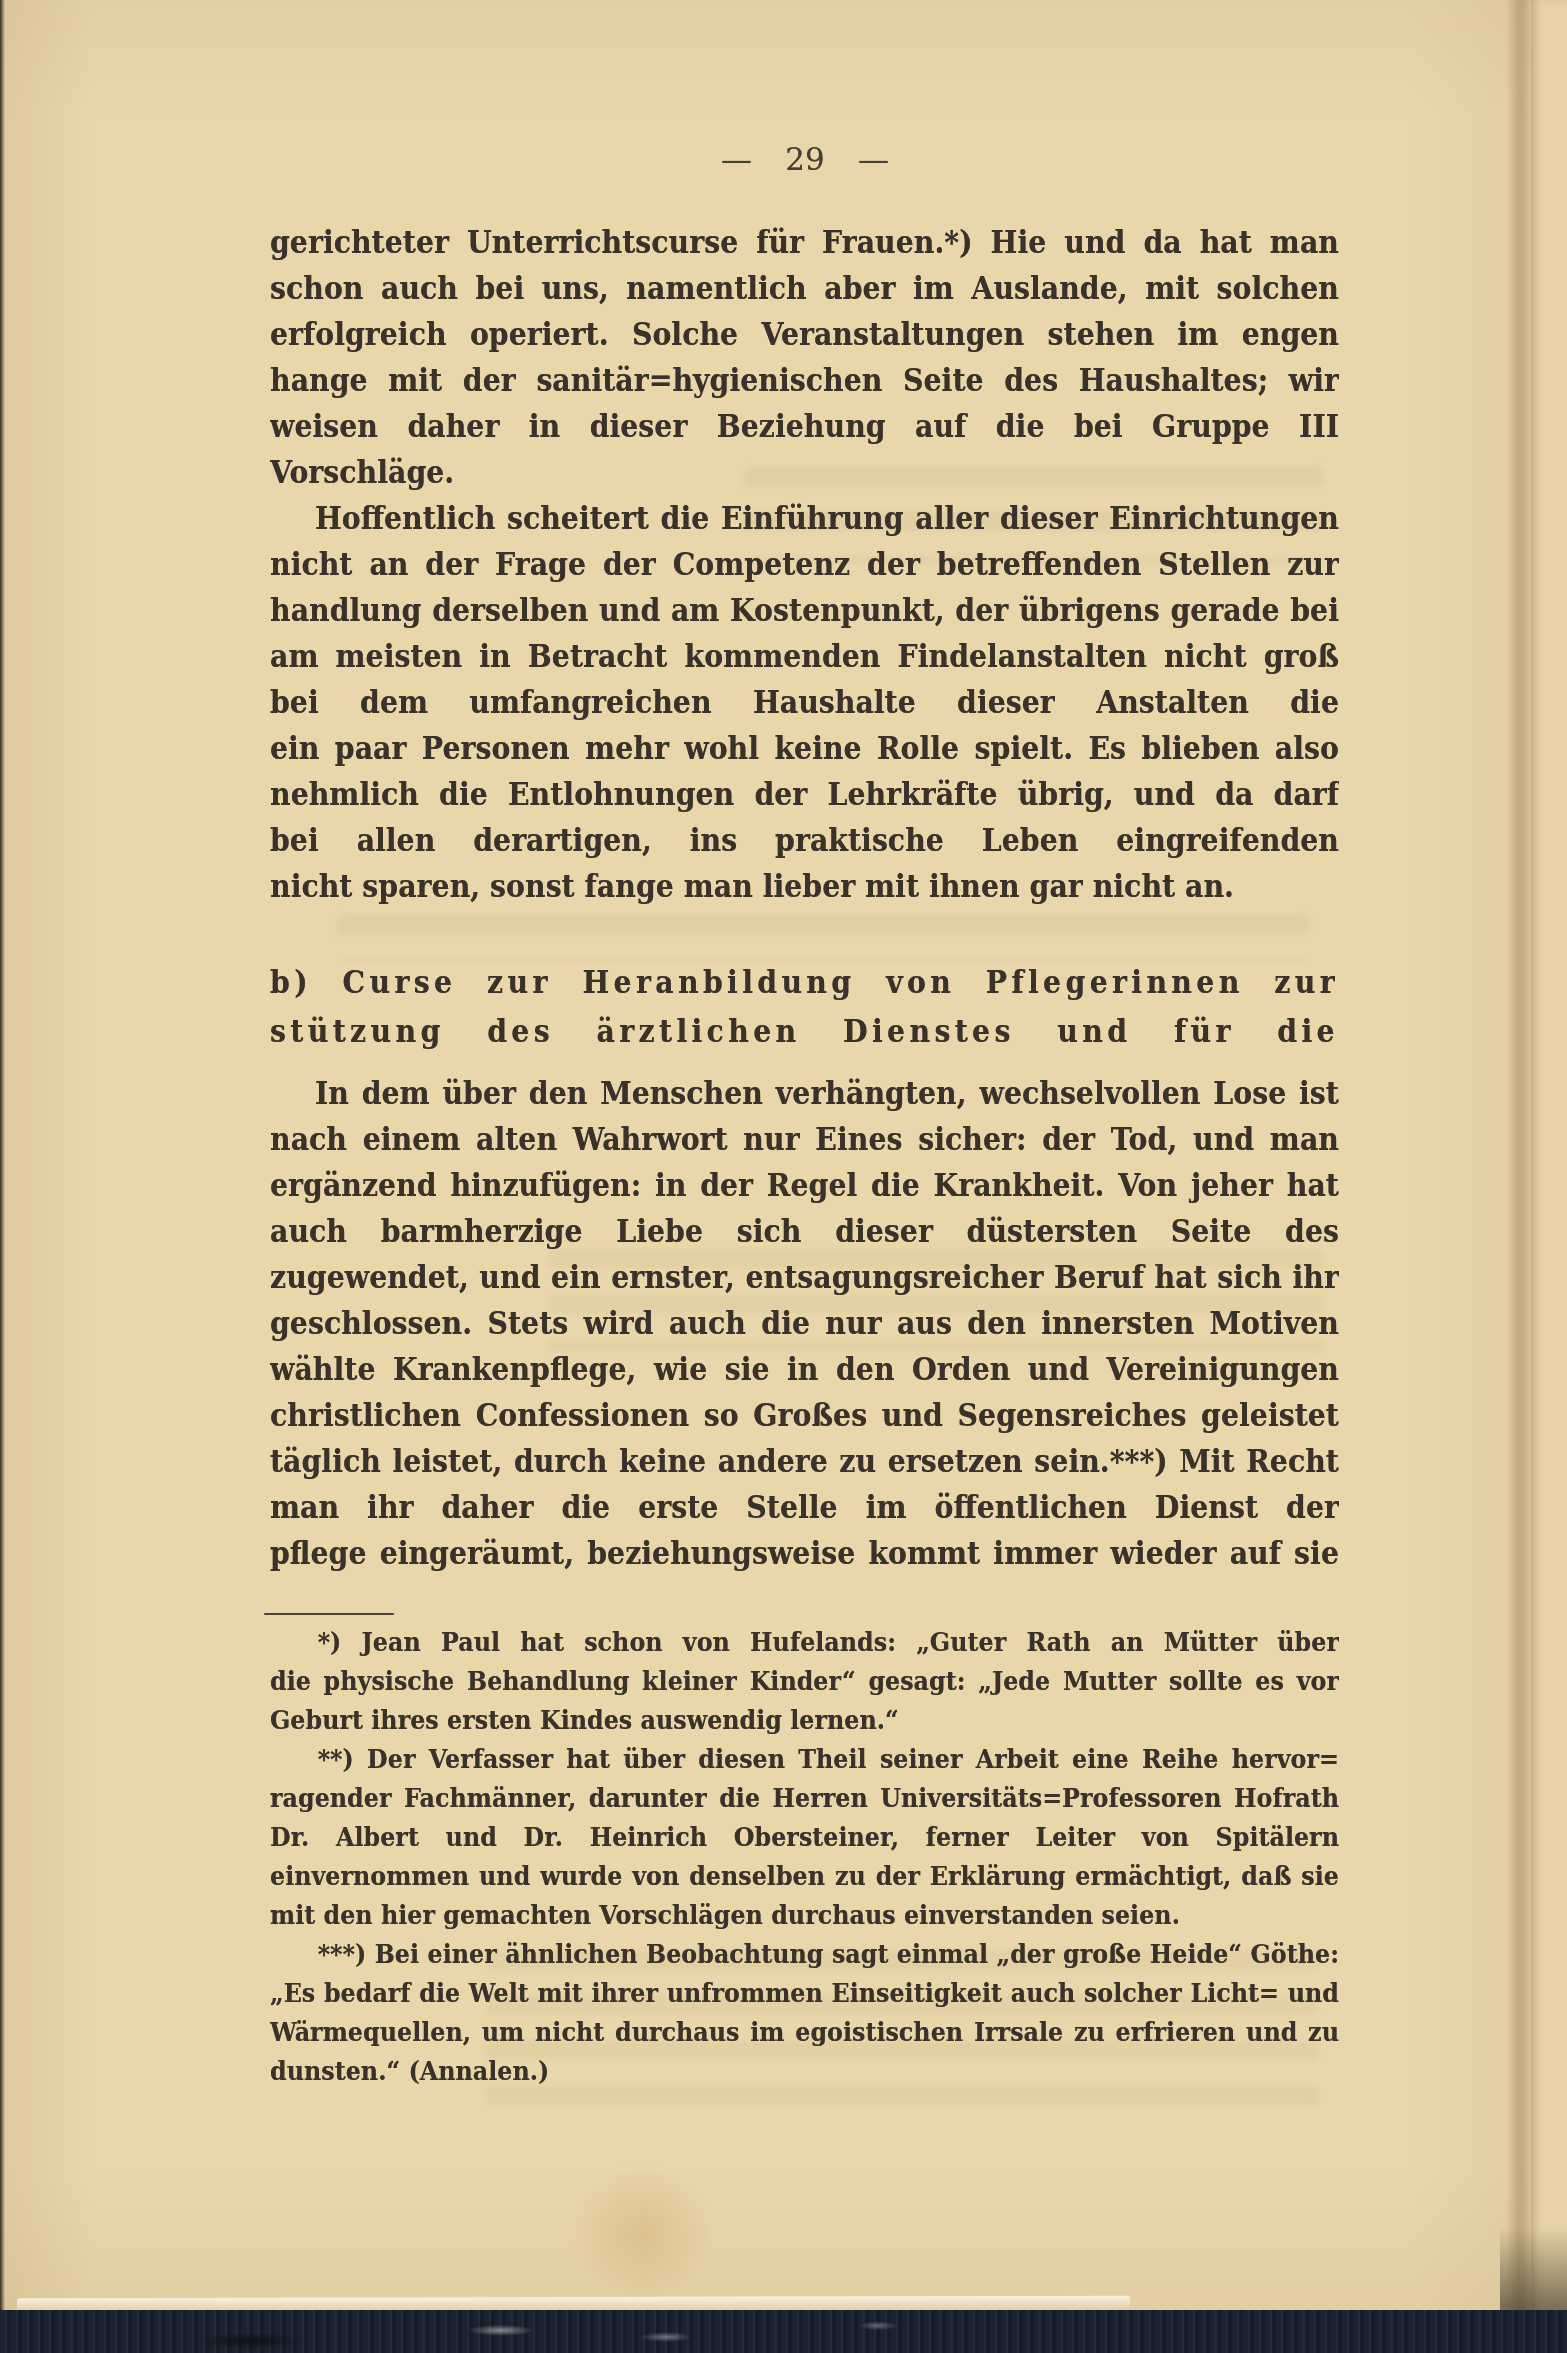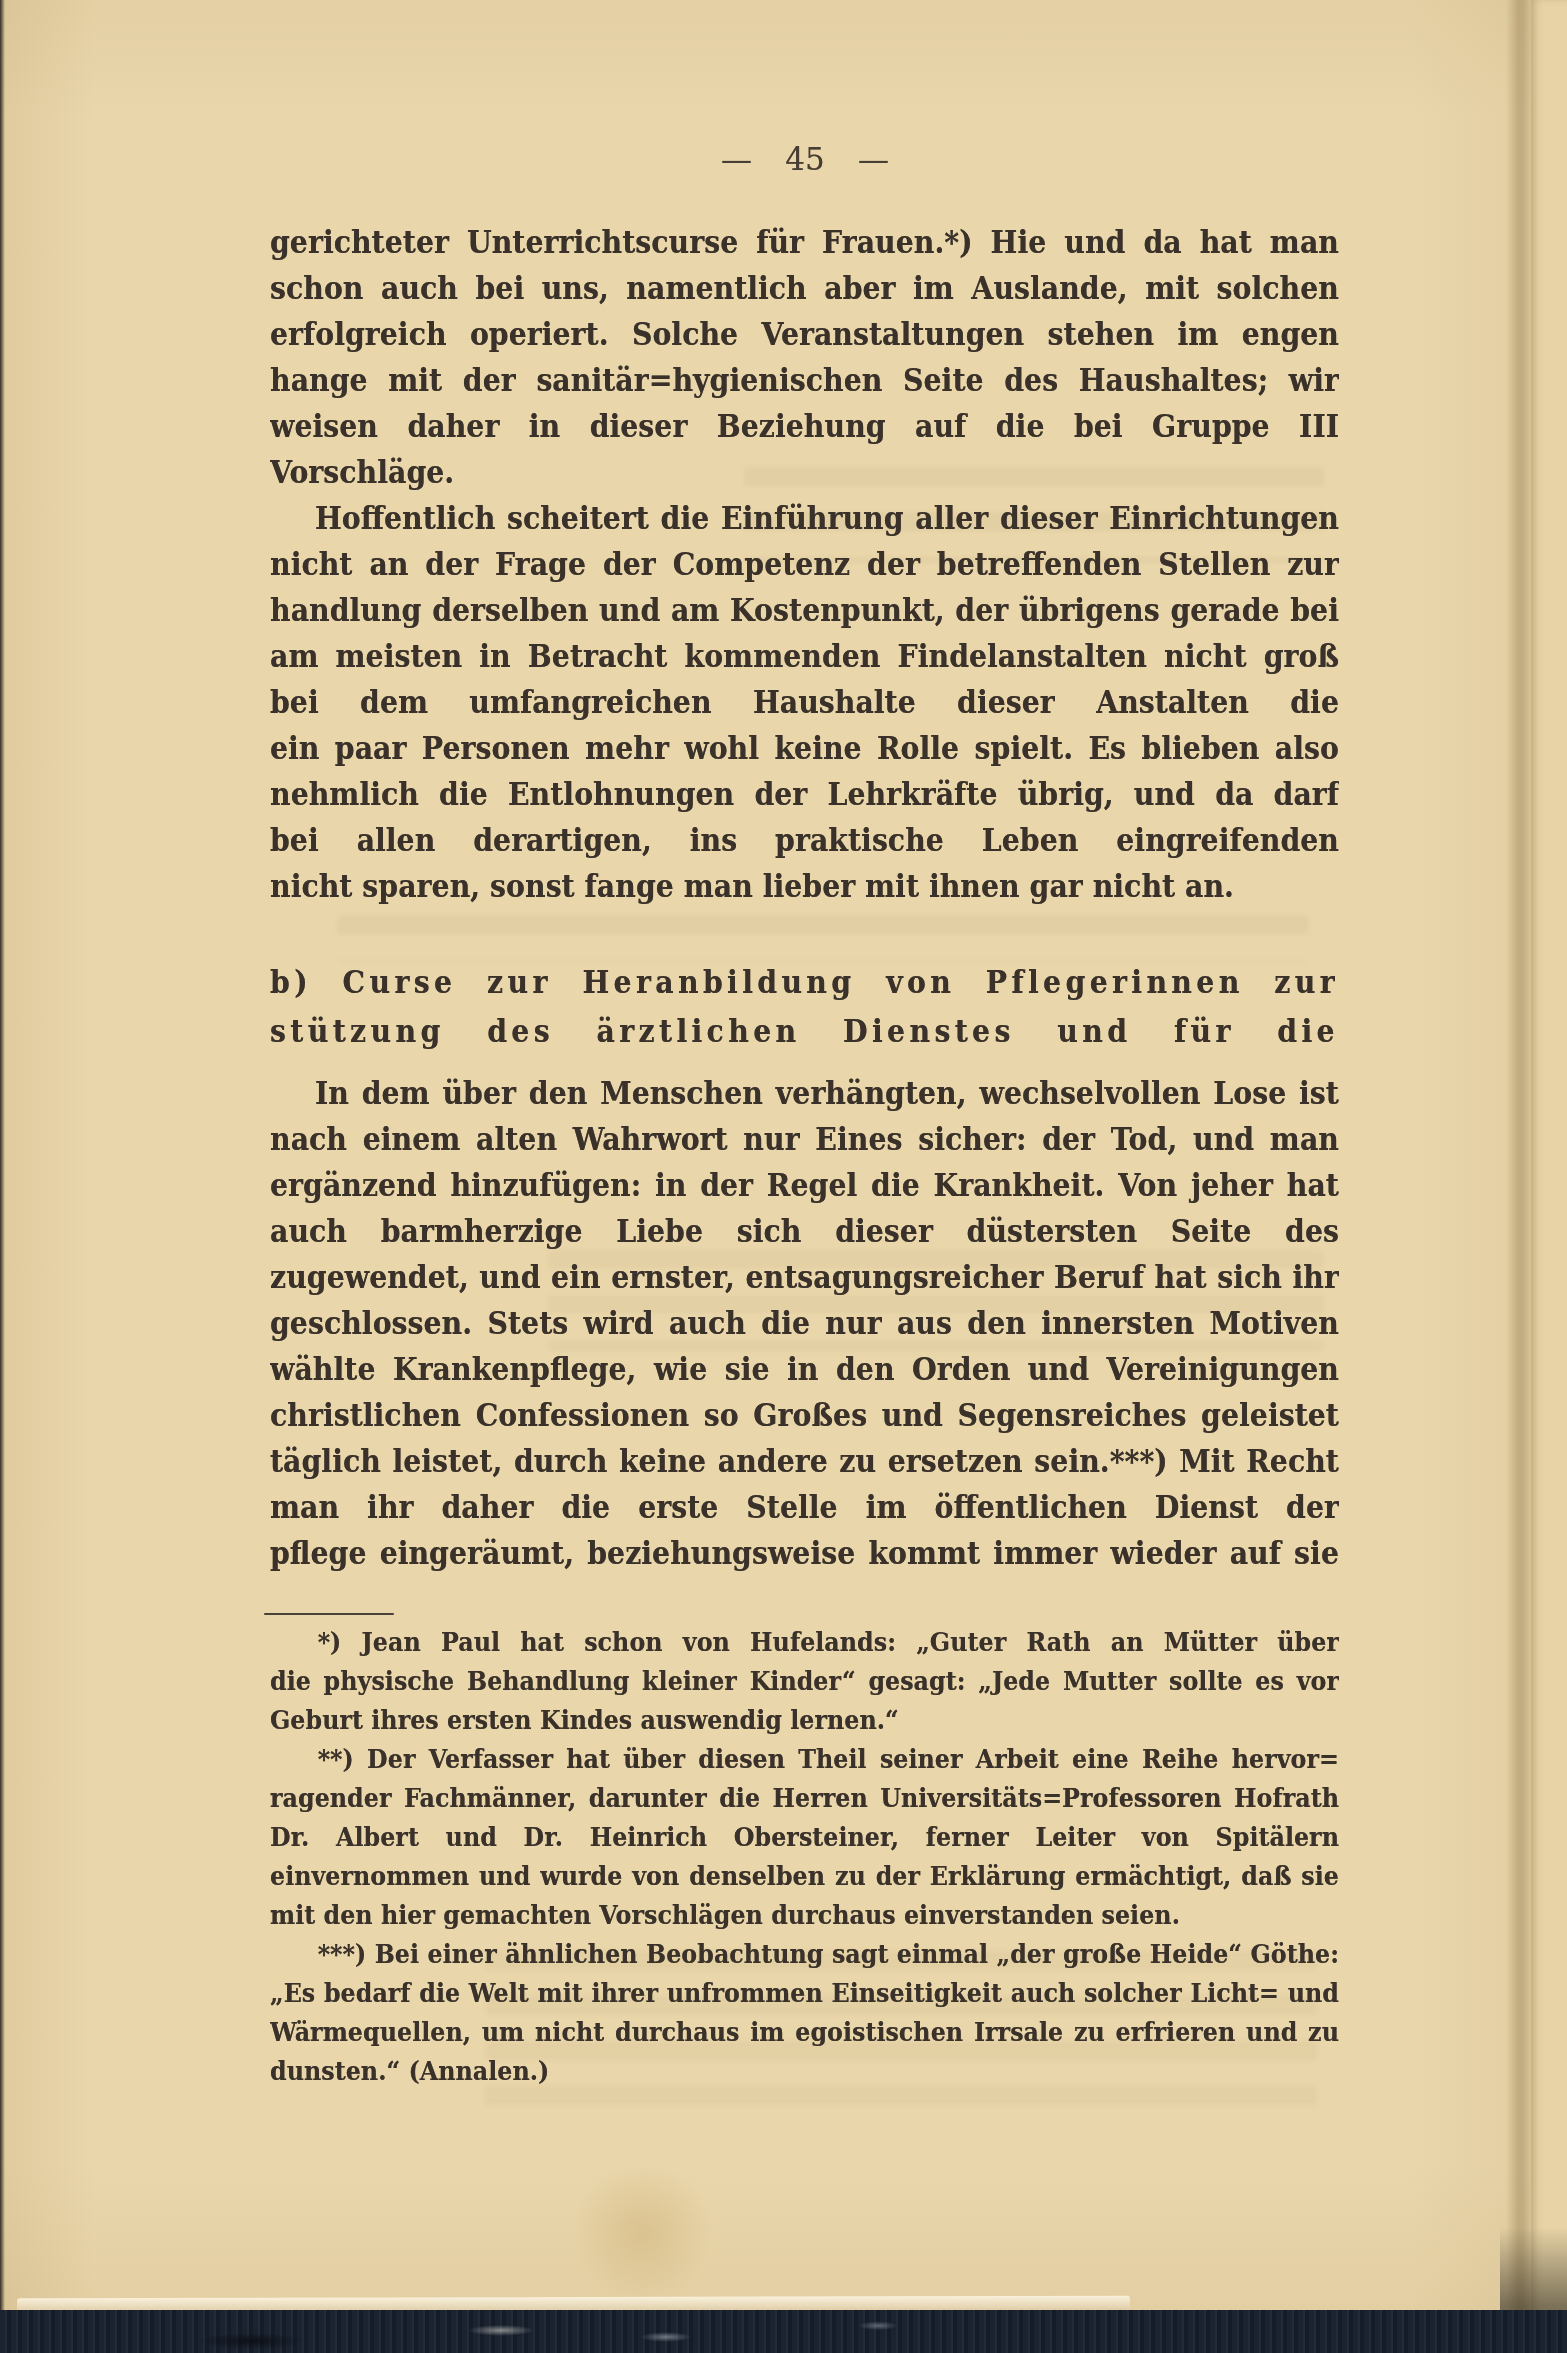--- a/index.html
+++ b/index.html
@@ -109,21 +109,21 @@
 <div class="scan">
   <div class="paper"></div>
   <div class="vignette"></div>
 
   <div class="ghost g1"></div>
   <div class="ghost g2"></div>
   <div class="ghost g3"></div>
   <div class="ghost g4"></div>
   <div class="stain"></div>
 
-  <div class="pageno">— 45 —</div>
+  <div class="pageno">— 29 —</div>
 
   <div class="textcol">
     <div class="block b-body" id="body-block">
         <div class="line">gerichteter Unterrichtscurse für Frauen.*) Hie und da hat man</div>
         <div class="line">schon auch bei uns, namentlich aber im Auslande, mit solchen Cursen</div>
         <div class="line">erfolgreich operiert. Solche Veranstaltungen stehen im engen Zusammen=</div>
         <div class="line">hange mit der sanitär=hygienischen Seite des Haushaltes; wir ver=</div>
         <div class="line">weisen daher in dieser Beziehung auf die bei Gruppe III gemachten</div>
         <div class="line lastline">Vorschläge.</div>
         <div class="line indent">Hoffentlich scheitert die Einführung aller dieser Einrichtungen</div>

